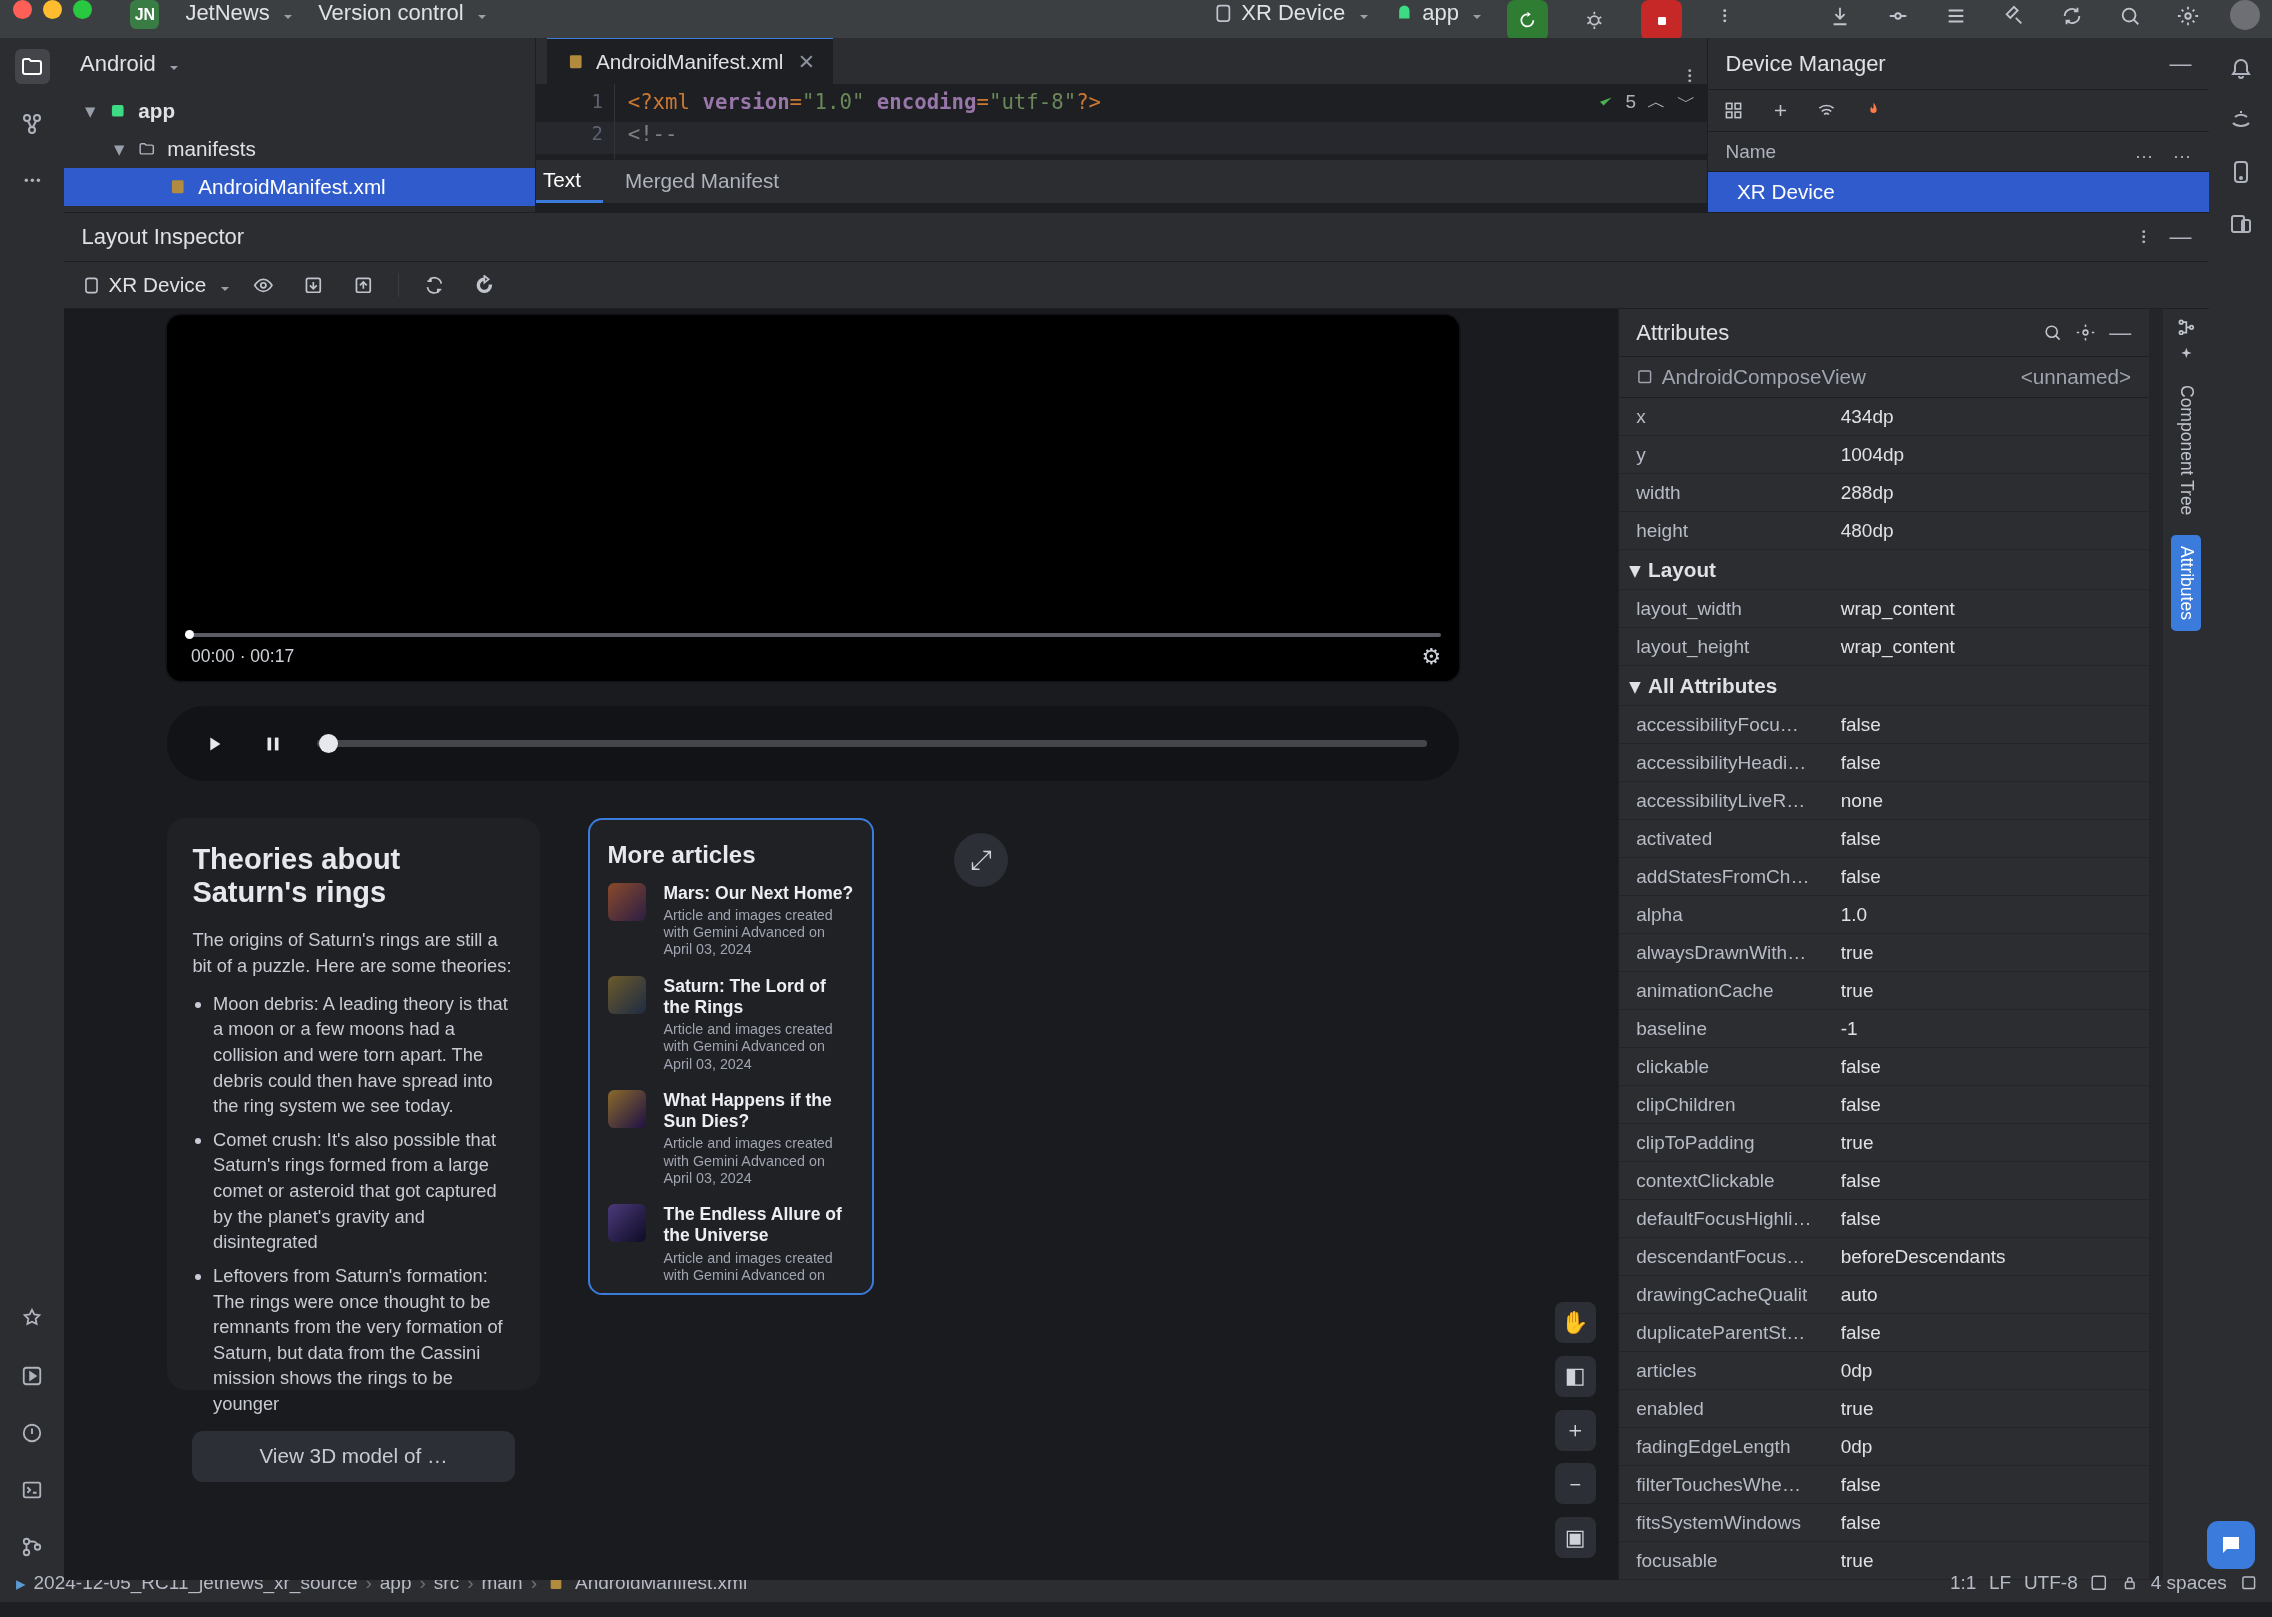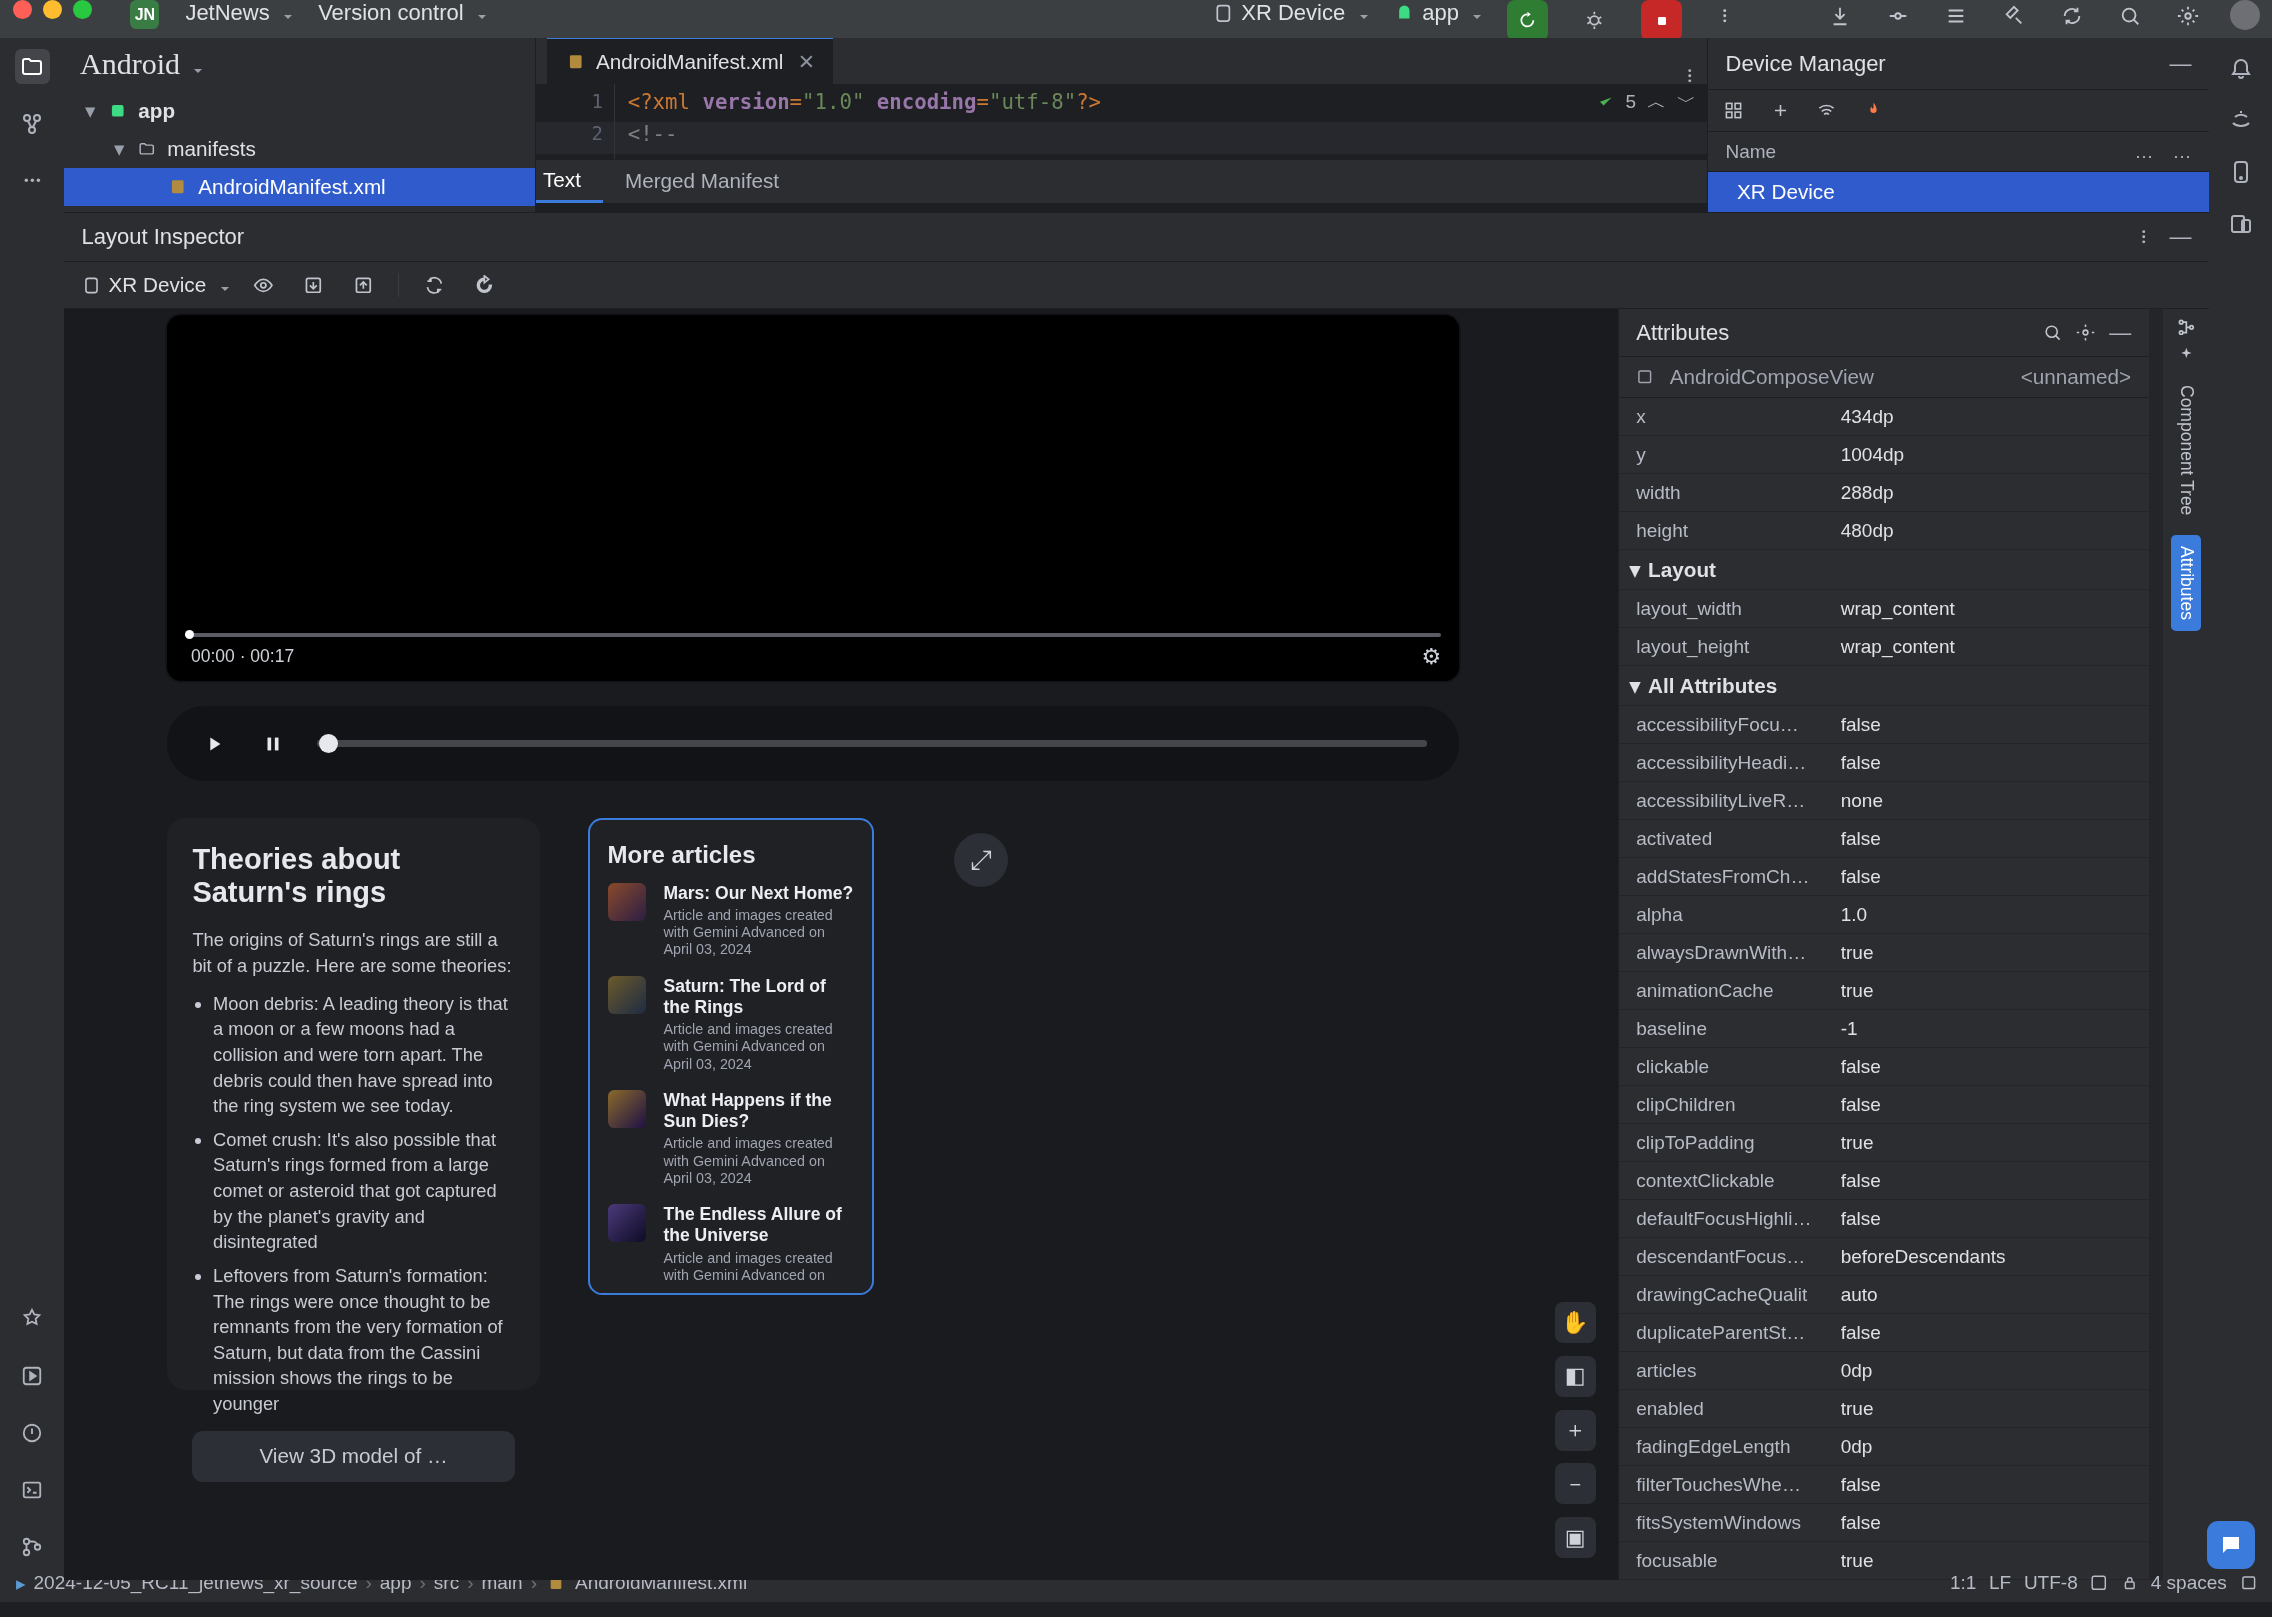--- a/index.html
+++ b/index.html
@@ -22,21 +22,21 @@
 
   
   .main{display:flex;height:calc(1618px - 54px - 38px);}
   .left-rail{width:64px;background:#2b2d30;display:flex;flex-direction:column;align-items:center;padding-top:11px;gap:22px;}
   .left-rail .ico{width:35px;height:35px;display:flex;align-items:center;justify-content:center;color:#aeb3bd;border-radius:6.4px;}
   .left-rail .ico.active{background:#43454a;color:#fff;}
   .left-rail .spacer{flex:1;}
 
   
   .project{width:472px;background:#2b2d30;border-right:0.8px solid #1e1f22;display:flex;flex-direction:column;}
-  .project-header{height:51px;display:flex;align-items:center;padding:0 16px;gap:8px;color:#dfe1e5;font-size:30px;font-family:Liberation Serif, serif;}
+  .project-header{height:51px;display:flex;align-items:center;padding:0 16px;gap:8px;color:#dfe1e5;font-size:22px;}
   .tree{padding:3.2px 0;}
   .tree-row{display:flex;align-items:center;height:38px;padding-left:19px;gap:9.5px;font-size:20.7px;color:#dfe1e5;}
   .tree-row.indent1{padding-left:48px;}
   .tree-row.indent2{padding-left:79px;}
   .tree-row.selected{background:#2f5bcd;color:#fff;}
   .tree-arrow{width:14.3px;text-align:center;color:#9aa0ab;}
   .tree-ico{width:22px;height:22px;display:flex;align-items:center;justify-content:center;font-size:17.5px;}
 
   
   .editor-area{flex:1;display:flex;flex-direction:column;min-width:0;}
@@ -572,21 +572,21 @@
               <span>
                   <svg width="19" height="19" viewBox="0 0 24 24" fill="none" stroke="#c0c4cd" stroke-width="2">
                     <circle cx="12" cy="12" r="3"></circle>
                     <path d="M12 2v3M12 19v3M4 12H1M23 12h-3"></path>
                   </svg>
                 </span>
               <span style="color:#aeb3bd;">—</span>
             </div>
           </div>
           <div class="attrs-sub">
-            <div class="row" style="gap:16px;">
+            <div class="row" style="gap:8px;">
               <svg width="17.5" height="17.5" viewBox="0 0 24 24" fill="none" stroke="#9fa4b0" stroke-width="2">
                   <rect x="4" y="4" width="16" height="16" rx="2"></rect>
                 </svg>
               <span>AndroidComposeView</span>
             </div>
             <span>&lt;unnamed&gt;</span>
           </div>
           <div class="attrs-body" id="attrs-body">
               <div class="arow">
                 <div class="akey">x</div>

